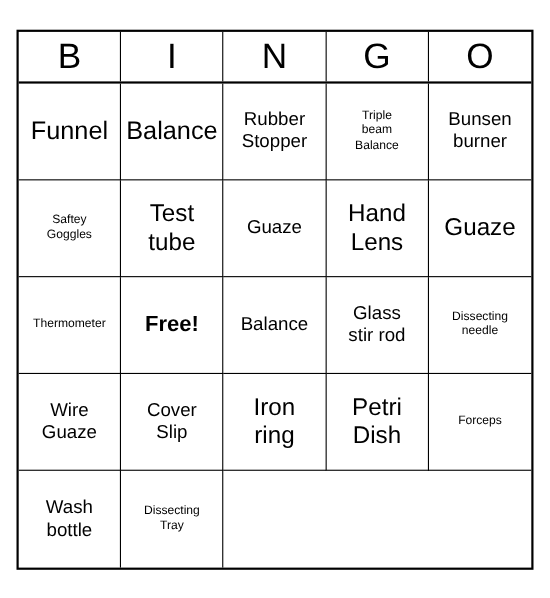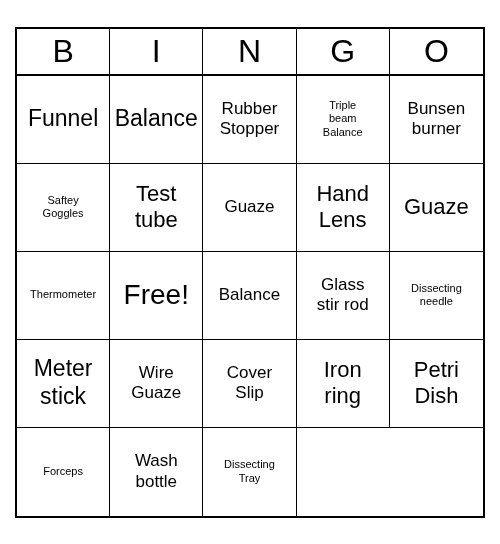--- a/index.html
+++ b/index.html
@@ -49,21 +49,21 @@
     .bingo-cell:nth-child(5n) { border-right: none; }
     .bingo-cell:nth-child(n+21) { border-bottom: none; }
     .bingo-cell span {
       display: block;
       width: 100%;
     }
     .size-large { font-size: 22px; font-weight: normal; }
     .size-medium { font-size: 23px; }
     .size-normal { font-size: 17px; }
     .size-small { font-size: 11px; }
-    .free-cell { font-size: 28px; font-weight: normal; }
+    .free-cell { font-size: 20px; font-weight: bold; }
   </style>
 </head>
 <body>
 
 <div class="bingo-card">
   <div class="bingo-header">
   <div class="bingo-header-cell">B</div>
       <div class="bingo-header-cell">I</div>
       <div class="bingo-header-cell">N</div>
       <div class="bingo-header-cell">G</div>
@@ -109,23 +109,20 @@
       <div class="bingo-cell">
         <span class="size-normal">Balance</span>
       </div>
       <div class="bingo-cell">
         <span class="size-normal">Glass<br>stir rod</span>
       </div>
       <div class="bingo-cell">
         <span class="size-small">Dissecting<br>needle</span>
       </div>
       <div class="bingo-cell">
-        <span class="size-medium">Meter<br>stick</span>
-      </div>
-      <div class="bingo-cell">
         <span class="size-normal">Wire<br>Guaze</span>
       </div>
       <div class="bingo-cell">
         <span class="size-normal">Cover<br>Slip</span>
       </div>
       <div class="bingo-cell">
         <span class="size-large">Iron<br>ring</span>
       </div>
       <div class="bingo-cell">
         <span class="size-large">Petri<br>Dish</span>

